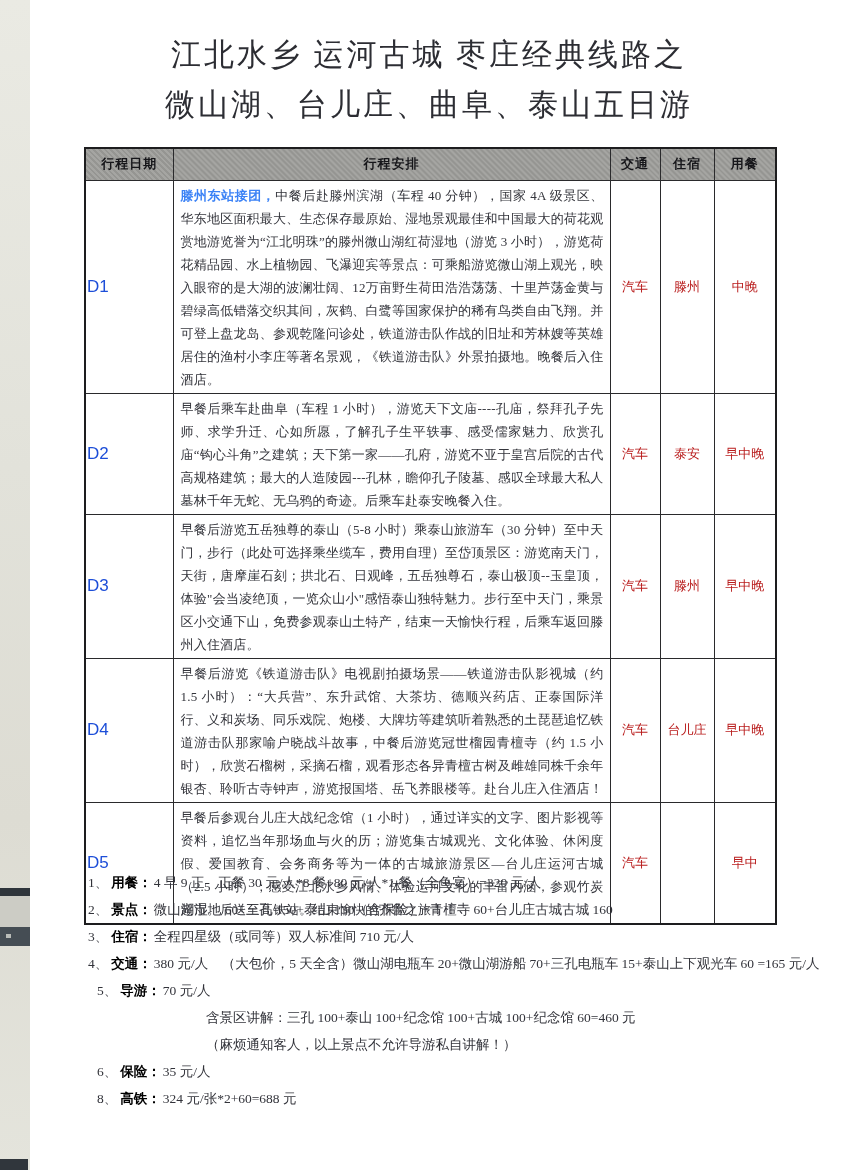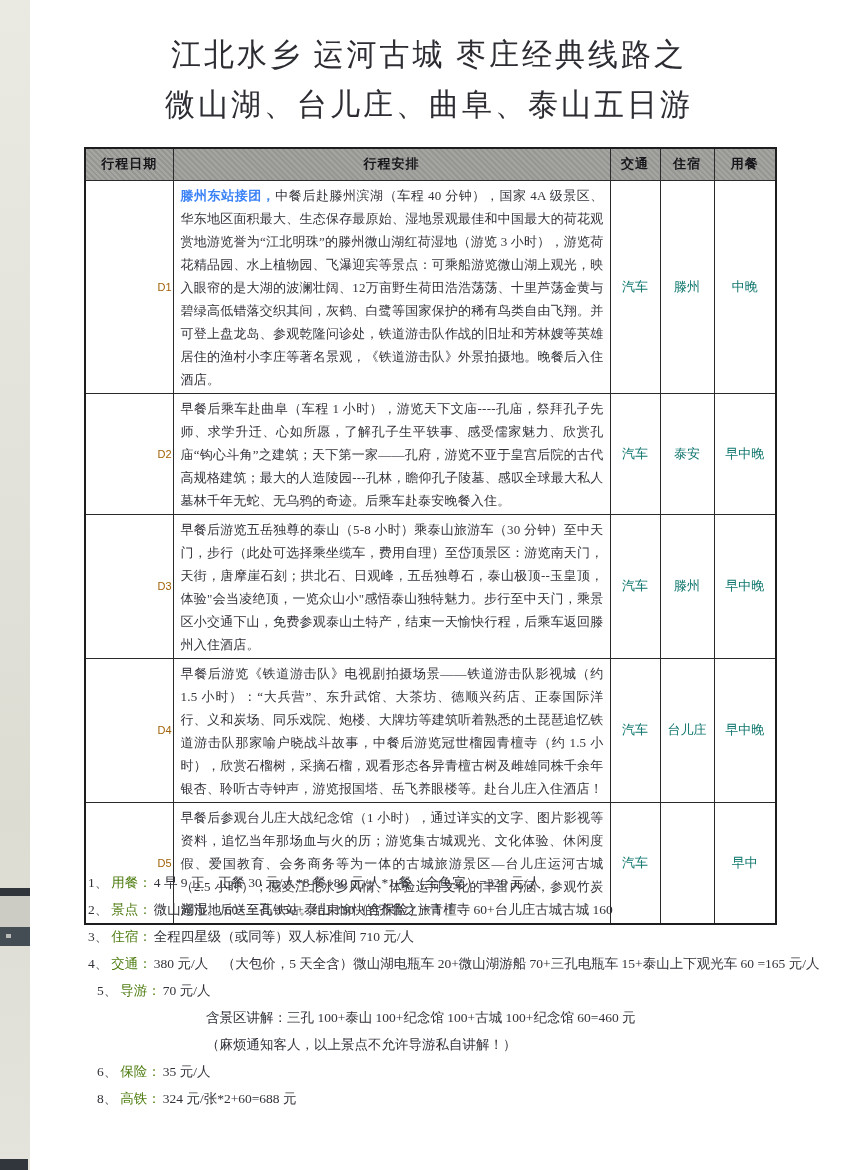--- a/index.html
+++ b/index.html
@@ -27,34 +27,34 @@
   
   table.itin{position:absolute;left:54px;top:147px;width:691px;border-collapse:collapse;
     table-layout:fixed;border:2px solid #1d1d1f;}
   table.itin th,table.itin td{border:1px solid #2a2a2c;box-sizing:border-box;}
   table.itin th{
     background:#9e9e9b;
     background-image:repeating-linear-gradient(45deg,rgba(255,255,255,.07) 0 2px,rgba(0,0,0,.06) 2px 4px);
     height:32px;font-size:13px;font-weight:600;color:#16161a;letter-spacing:1px;}
   col.c-day{width:88px;} col.c-plan{width:437px;} col.c-tra{width:50px;}
   col.c-stay{width:54px;} col.c-meal{width:62px;}
-  td.day{ text-align:right;vertical-align:middle;font-size:11px;
-    font-family:"Liberation Sans","DejaVu Sans",sans-serif;color:#a16207;}
-  td.mid{ text-align:center;vertical-align:middle;font-size:13px;color:#0f766e;}
+  td.day{ text-align:left;vertical-align:middle;font-size:17px;
+    font-family:"Liberation Sans","DejaVu Sans",sans-serif;color:#1d4ed8;}
+  td.mid{ text-align:center;vertical-align:middle;font-size:13px;color:#b91c1c;}
   td.plan{vertical-align:top;padding:3px 6px 2px 7px;font-size:13px;line-height:23px;
     text-align:justify;color:#33343b;letter-spacing:.2px;}
   td.plan b{font-weight:700;color:#3b82f6;}
   tr.r1{height:183px;} tr.r2{height:118px;} tr.r3{height:117px;}
   tr.r4{height:137px;} tr.r5{height:116px;}
 
   
   .notes{position:absolute;left:58px;top:869px;width:700px;font-size:13.5px;color:#32333a;}
   .note{height:27px;line-height:27px;white-space:nowrap;}
   .note .num{margin-right:3px;}
-  .note .lbl{font-weight:400;margin-right:2px;color:#4d7c0f;}
+  .note .lbl{font-weight:700;margin-right:2px;color:#000000;}
   .ind-1{margin-left:9px;}
   .ind-2{margin-left:118px;font-family:Liberation Serif, serif;}
 </style>
 </head>
 <body>
 
 <div class="edge-strip">
   <div class="m1"></div>
   <div class="m2"></div>
   <div class="m3"></div>

